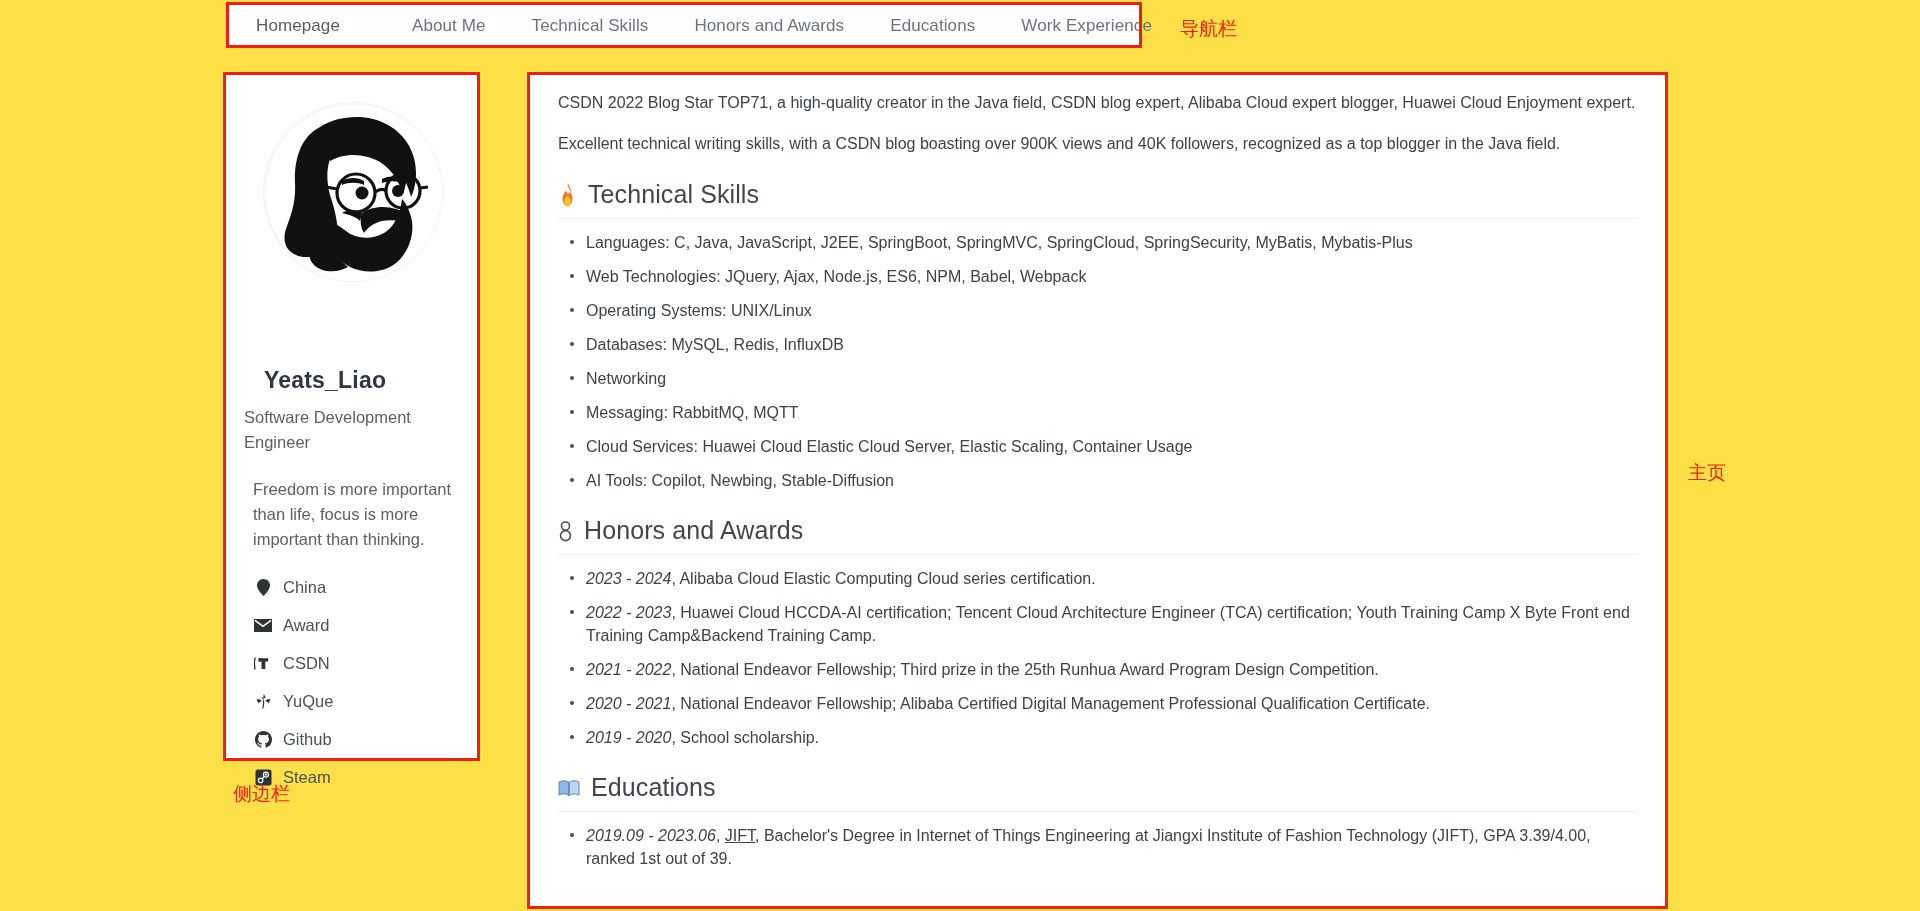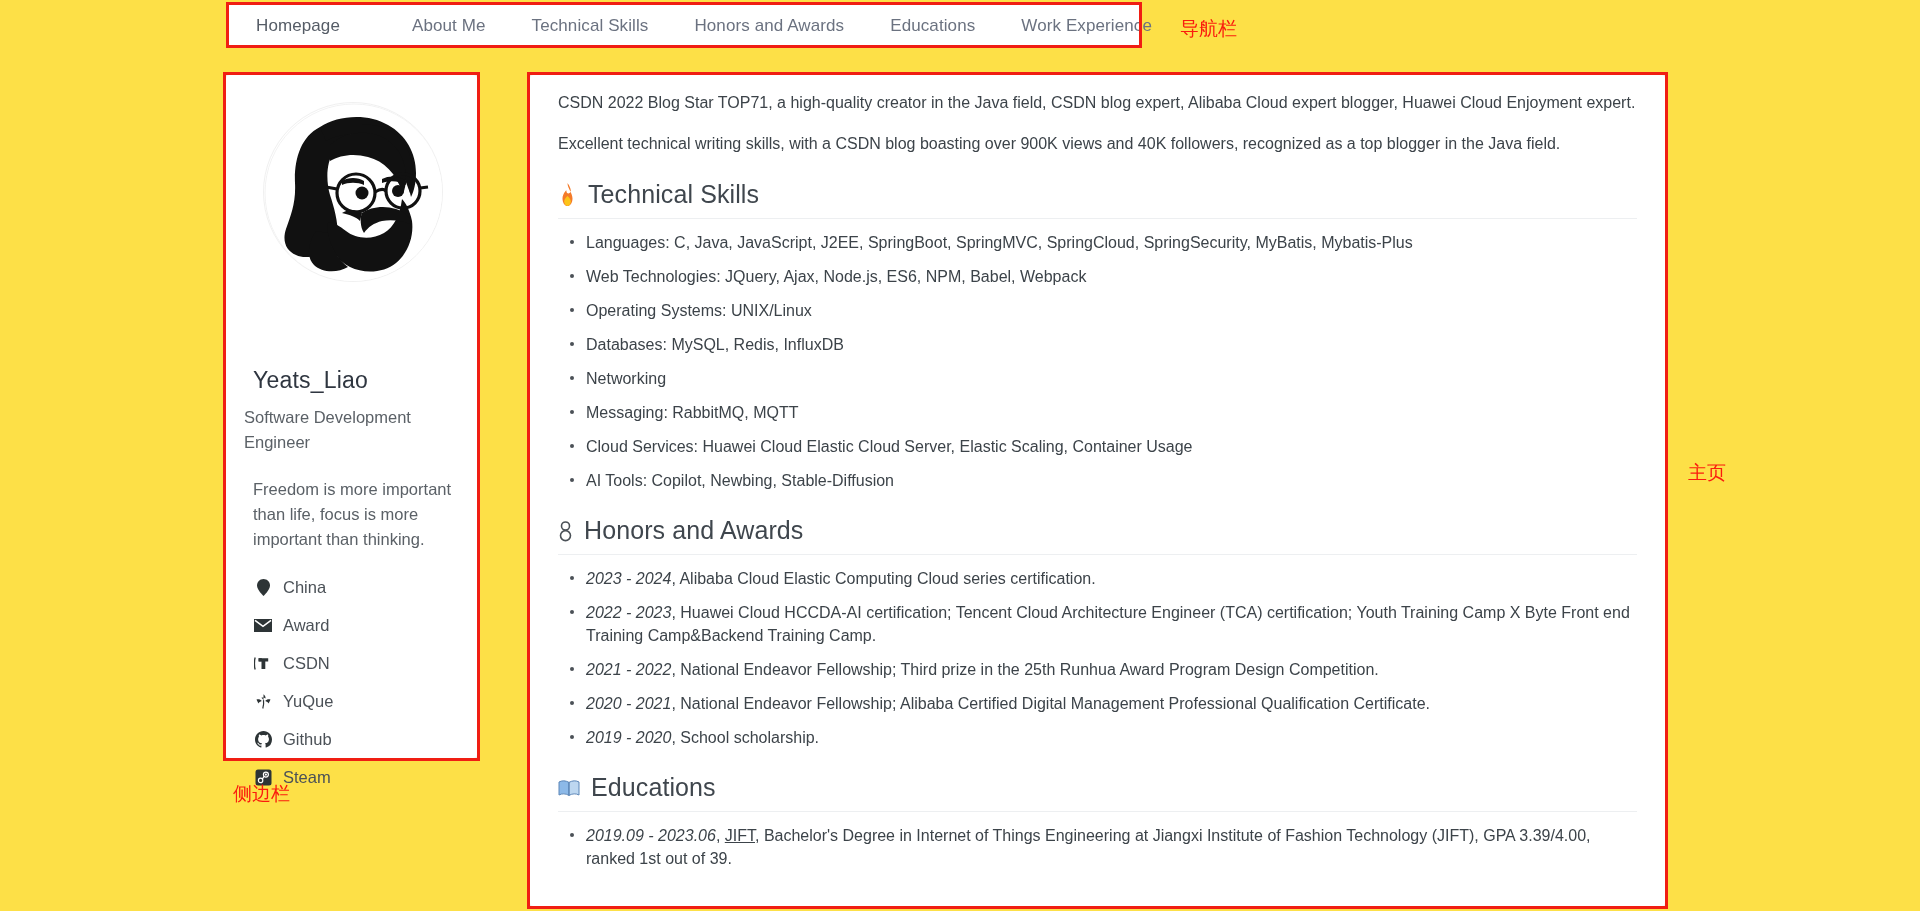--- a/index.html
+++ b/index.html
@@ -84,23 +84,23 @@
     width: 180px; height: 180px;
     border-radius: 50%;
     border: 1px solid #f0f0f0;
     background: #fff;
     overflow: hidden;
   }
   .avatar svg { display: block; width: 180px; height: 180px; }
 
   .side-name {
     position: absolute;
-    left: 27px; top: 292px;
+    left: 38px; top: 292px;
     font-size: 23px;
-    font-weight: normal;
+    font-weight: bold;
     color: #2f3640;
     letter-spacing: 0.2px;
   }
   .side-role {
     position: absolute;
     left: 18px; top: 330px;
     width: 205px;
     font-size: 16.5px;
     color: #5b6167;
     line-height: 25px;

